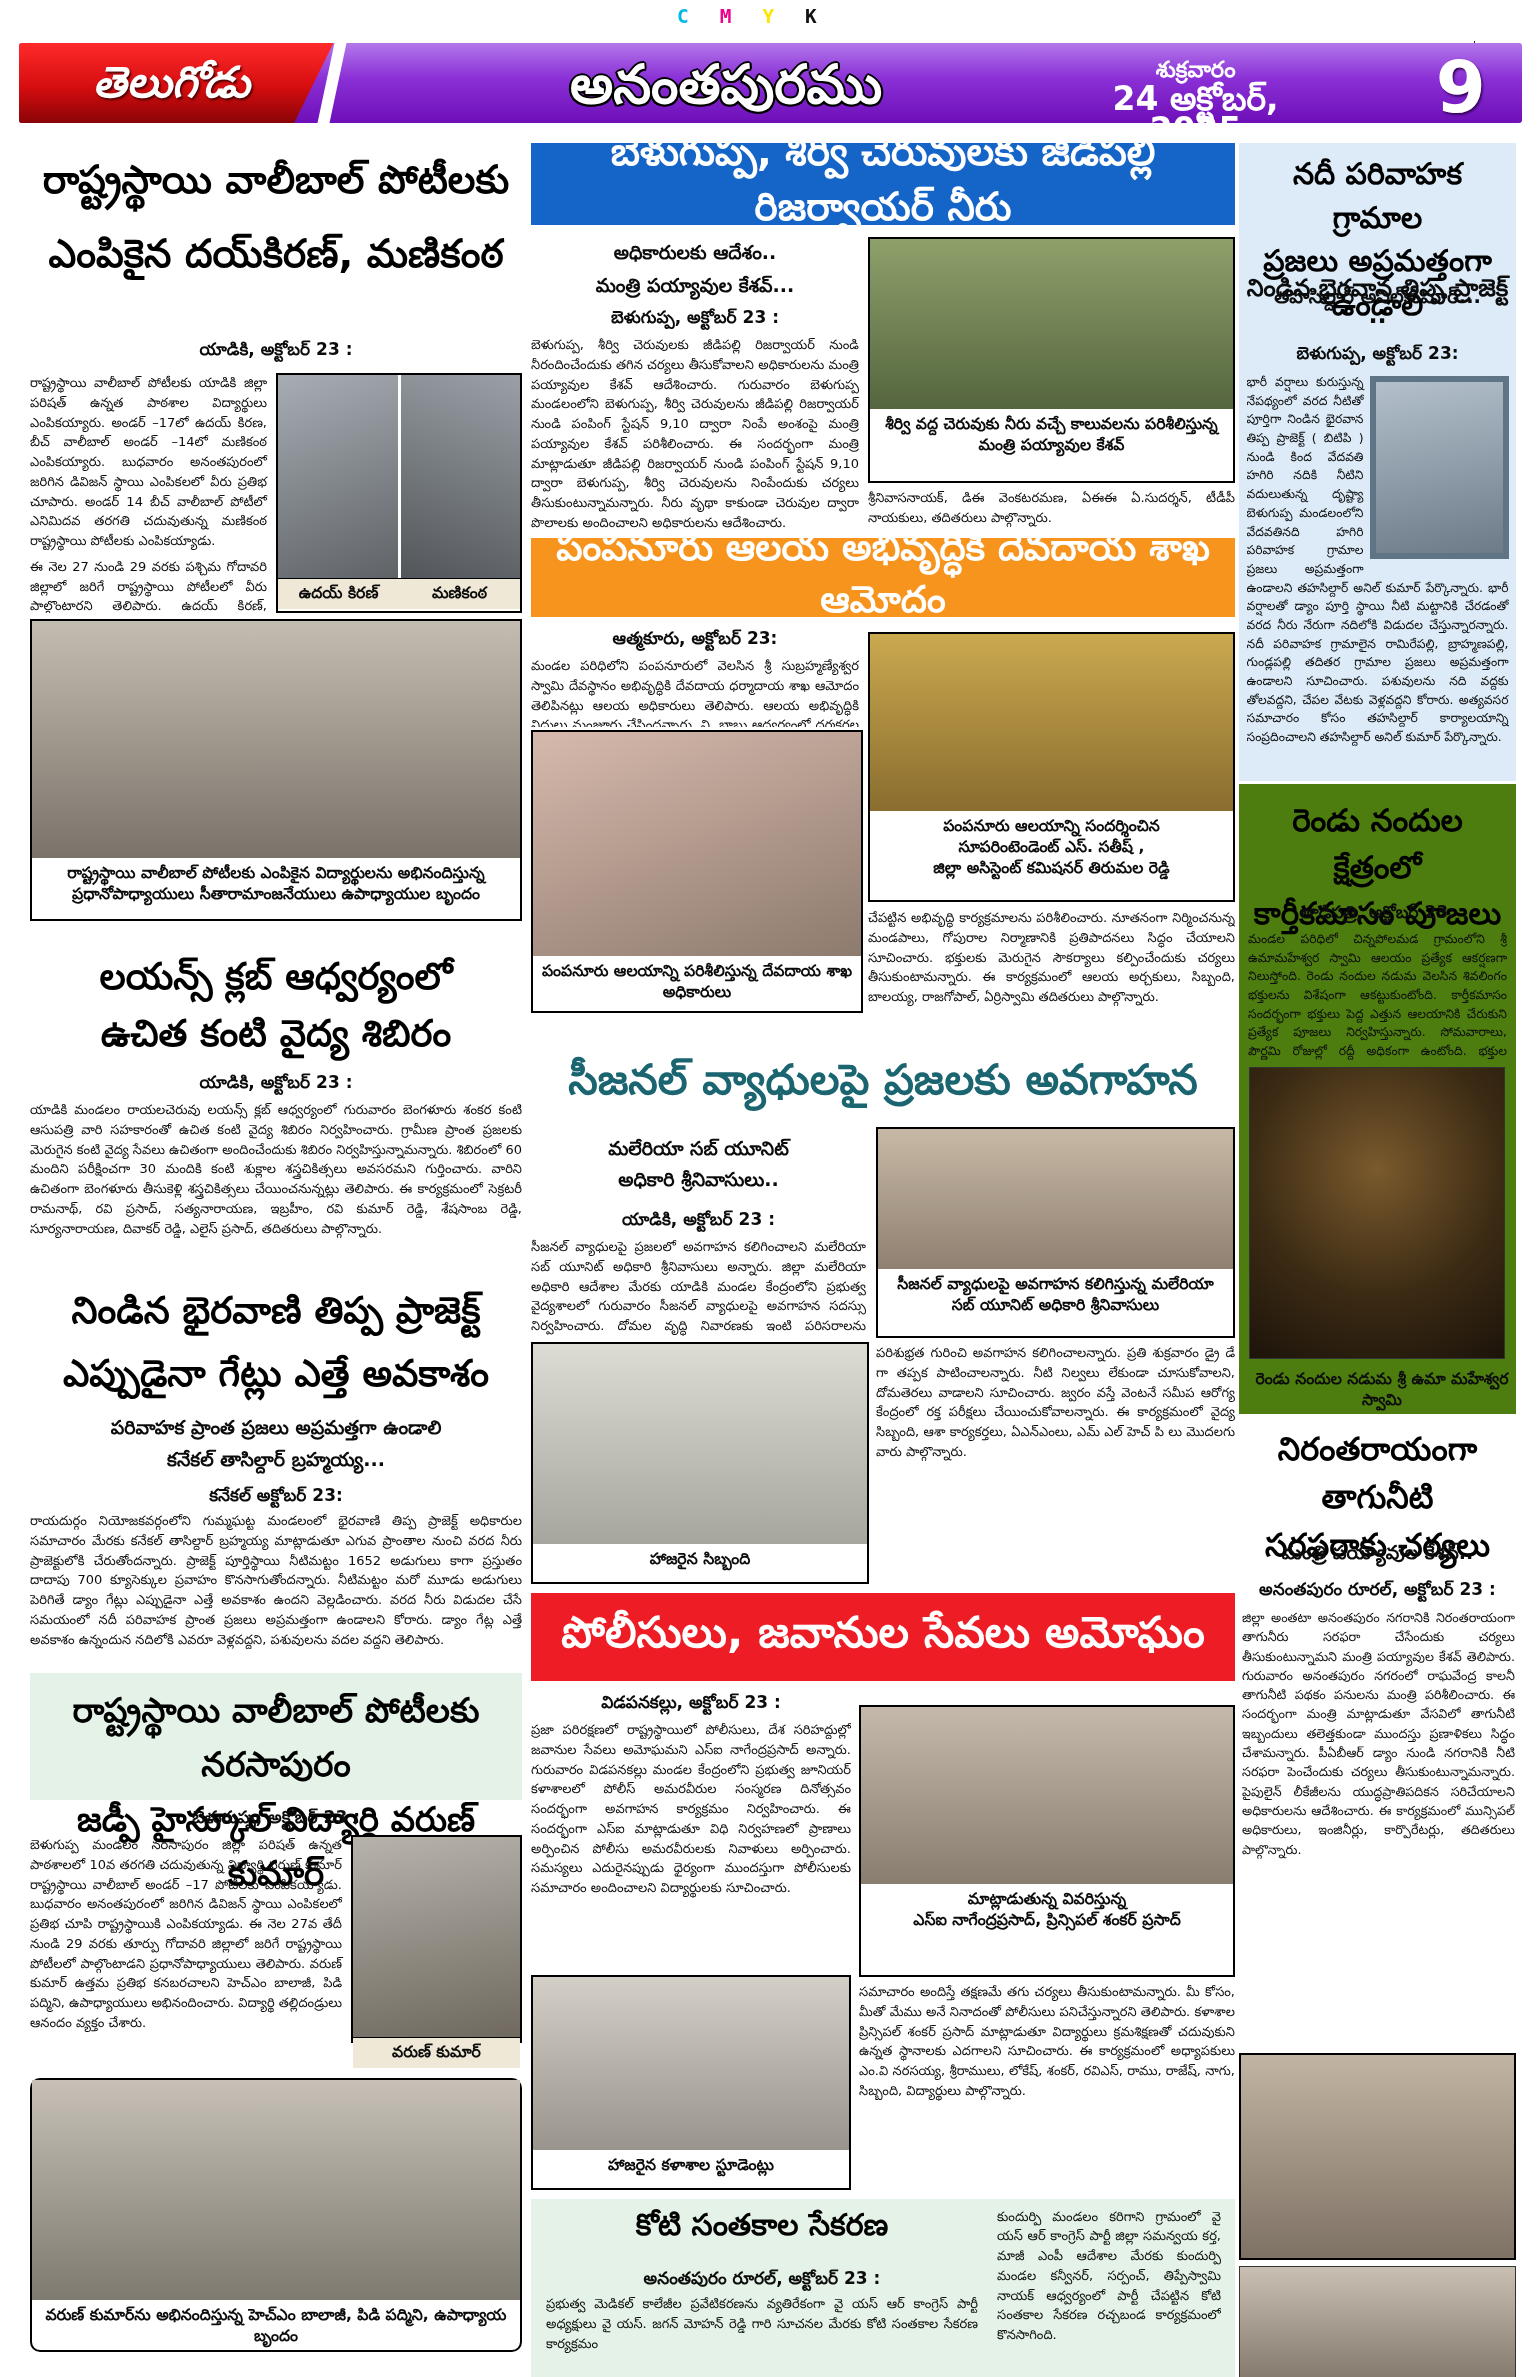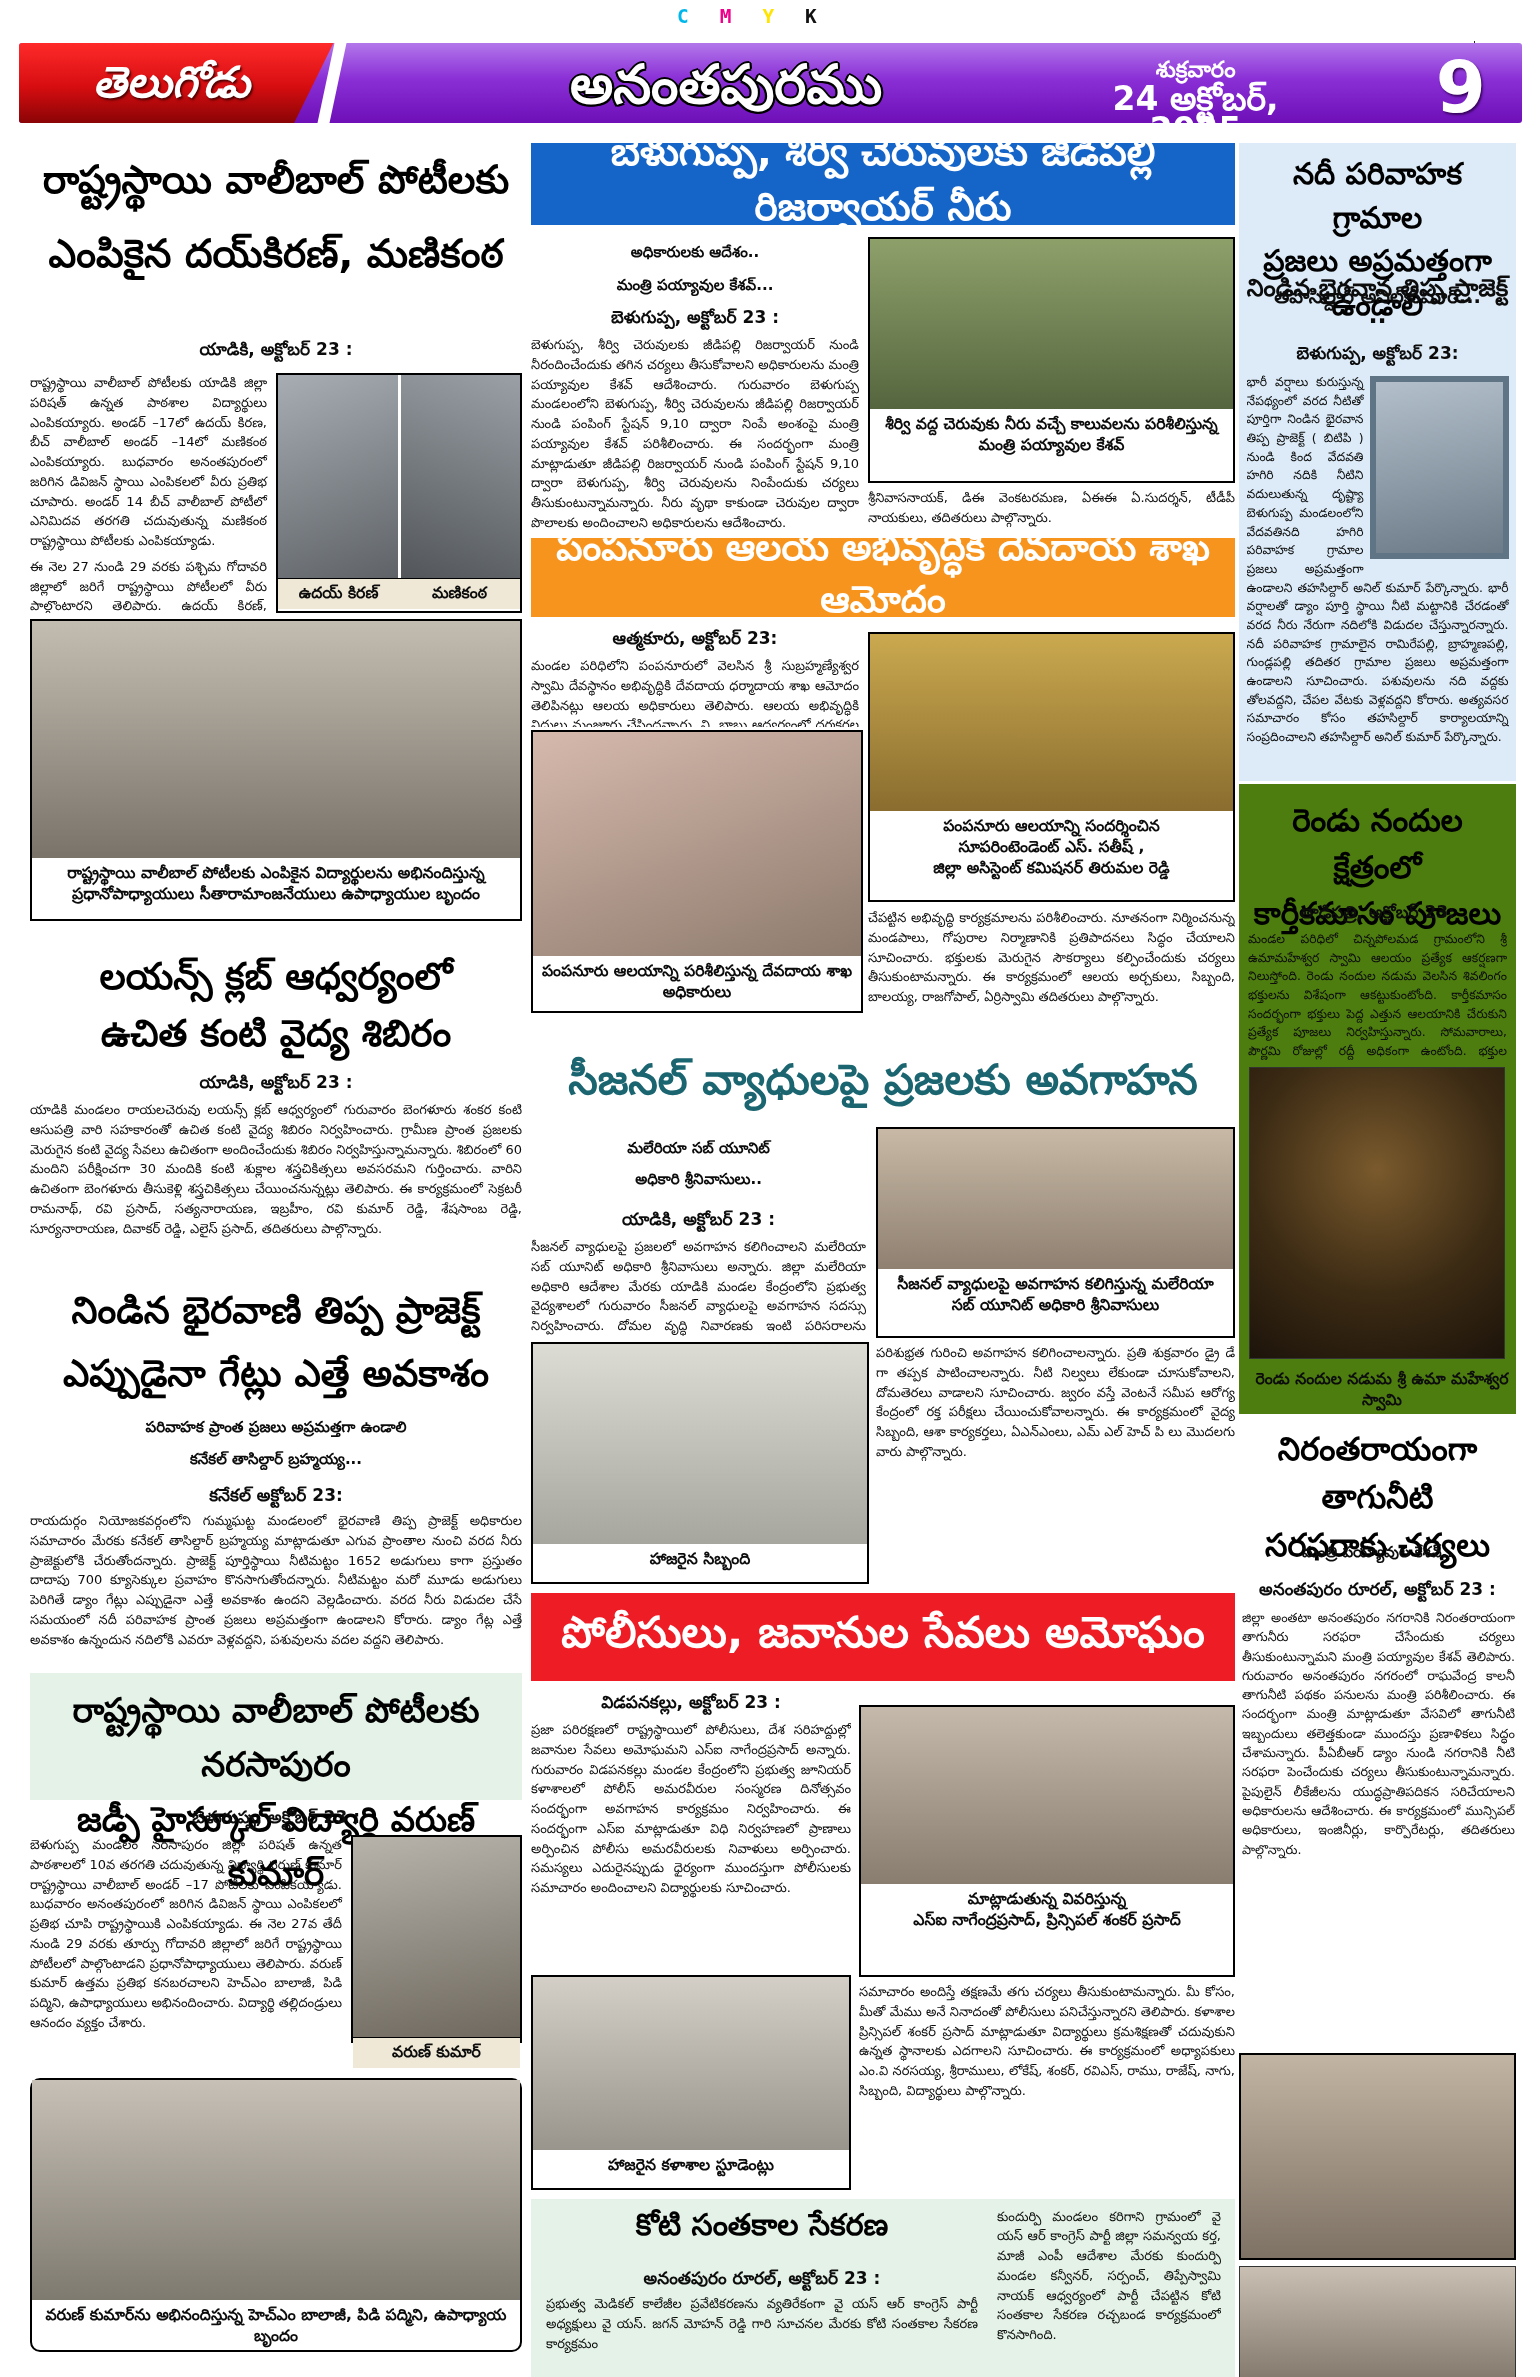--- a/index.html
+++ b/index.html
@@ -24,21 +24,21 @@
   .mast-edition{position:absolute;left:417px;top:10.4px;width:581px;text-align:center;font-size:54px;font-weight:bold;color:#fff;
         text-shadow:2.2px 0 #000,-2.2px 0 #000,0 2.2px #000,0 -2.2px #000,1.5px 1.5px #000,-1.5px -1.5px #000,1.5px -1.5px #000,-1.5px 1.5px #000;}
   .mast-date{position:absolute;left:1043px;top:12px;width:268px;text-align:center;color:#fff;font-weight:bold;}
   .mast-date .wd{font-size:22.4px;line-height:28px;}
   .mast-date .dt{font-size:33px;line-height:31px;}
   .mast-page{position:absolute;right:16.4px;top:1.5px;width:89px;text-align:center;font-size:72px;font-weight:bold;color:#fff;
         text-shadow:1.5px 1.5px 2.2px #3a0560;}
   
   .hl{position:absolute;font-weight:bold;text-align:center;color:#000;}
   .dl{position:absolute;font-weight:bold;text-align:center;font-size:17px;}
-  .sub{position:absolute;font-weight:bold;text-align:center;font-size:15px;line-height:30px;}
+  .sub{position:absolute;font-weight:bold;text-align:center;font-size:19px;line-height:30px;}
   .body{position:absolute;font-size:13px;line-height:1.52;text-align:justify;overflow:hidden;}
   .body p{margin:0 0 6px 0;}
   .pbox{position:absolute;border:2.2px solid #000;background:#fff;box-sizing:border-box;}
   .photo{background:#9a9a9a;}
   .cap{font-weight:bold;text-align:center;font-size:15.7px;line-height:1.32;padding:5.2px 4.5px;}
   .banner{position:absolute;display:flex;align-items:center;justify-content:center;font-weight:bold;color:#fff;text-align:center;}
   .lbl-row{display:flex;background:#efe8d6;border-top:1.5px solid #000;}
   .lbl-row div{flex:1;text-align:center;font-weight:bold;font-size:15.7px;padding:3.7px 0;}
   .flexrow{position:absolute;display:flex;}
 </style>

